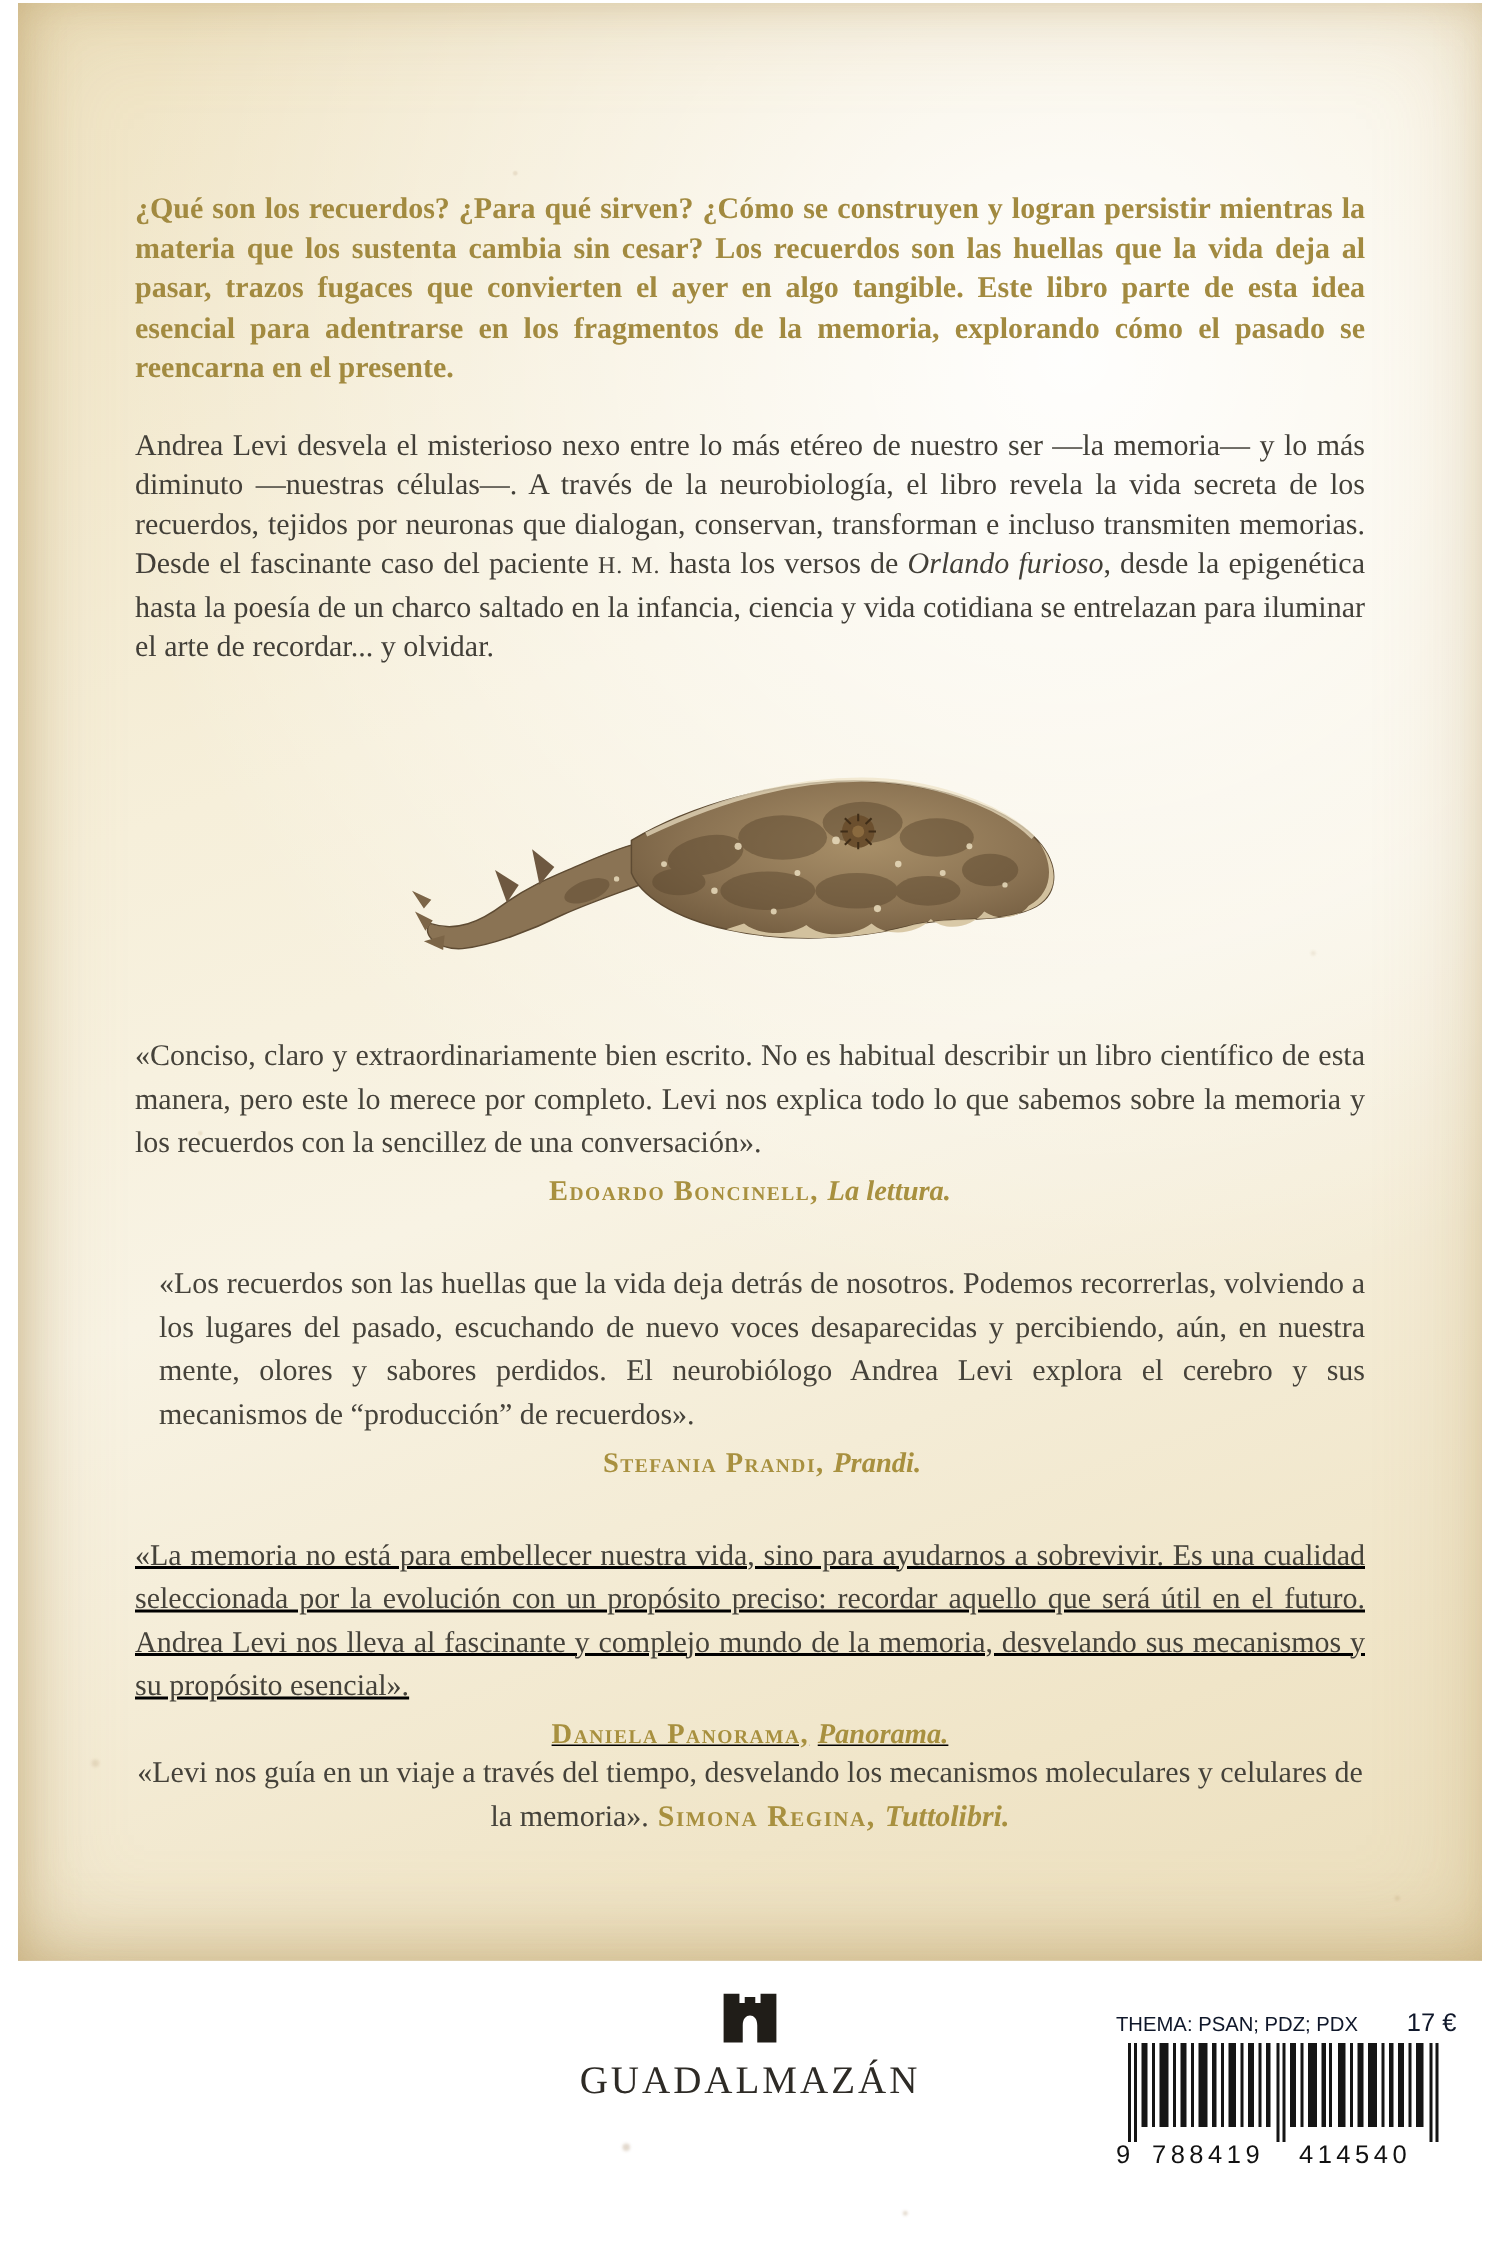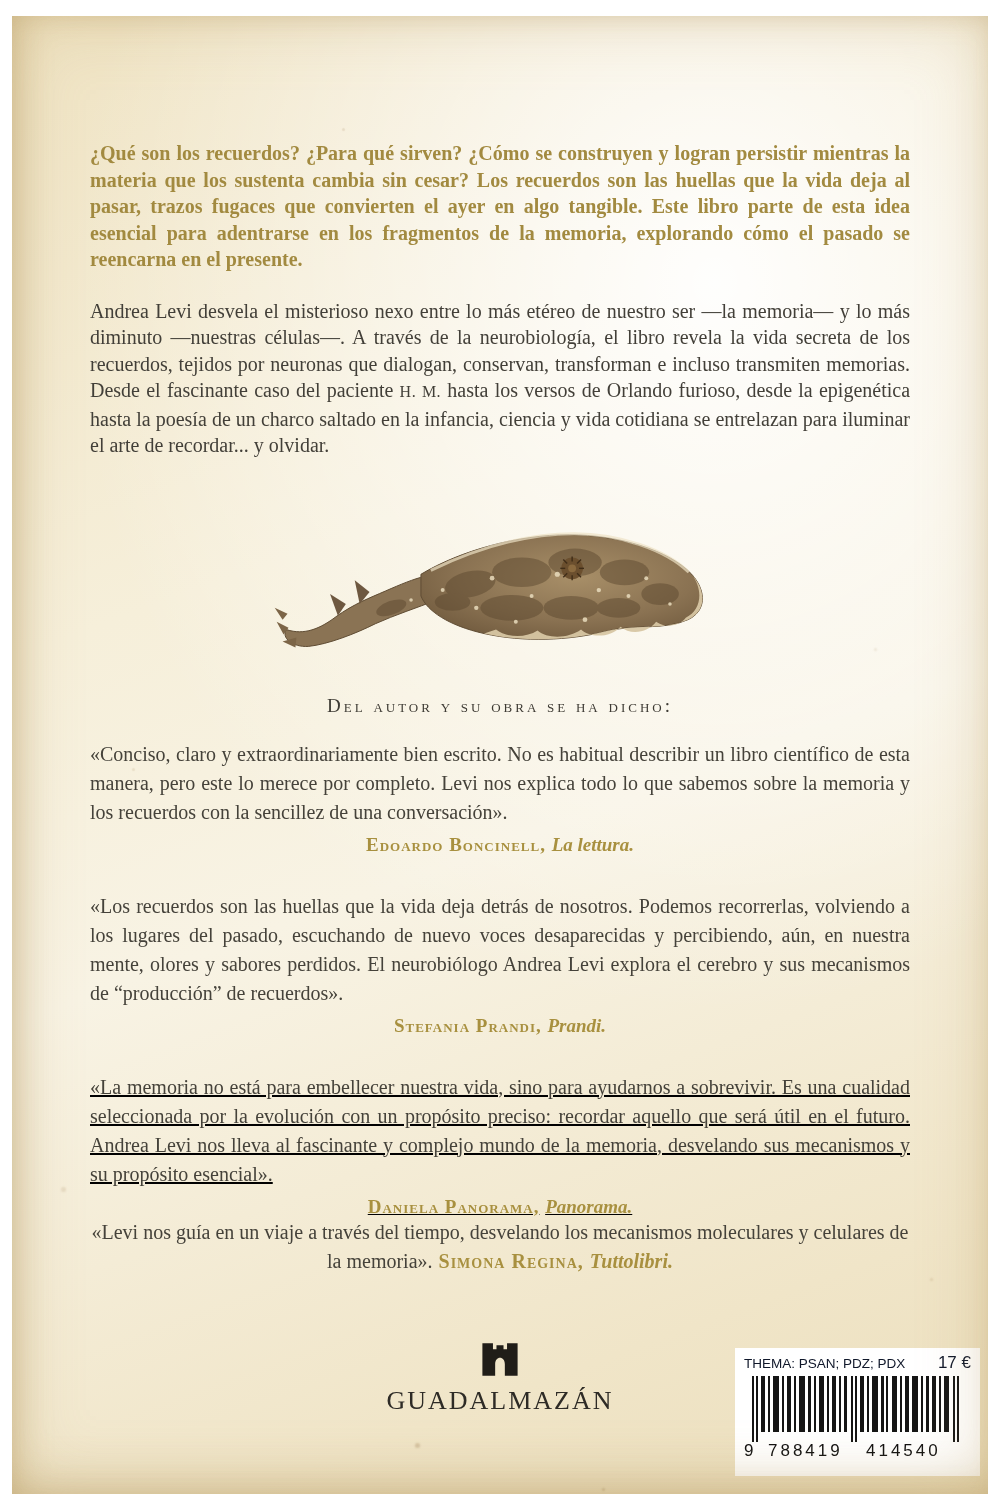--- a/index.html
+++ b/index.html
@@ -4,21 +4,21 @@
 <style>
   html,body{margin:0;padding:0;}
   body{
     width:1000px;height:1500px;
     background:#ffffff;
     font-family:"Liberation Serif", serif;
     position:relative;
     overflow:hidden;
   }
   .cover{
-    position:absolute;left:12px;top:16px;width:976px;height:1478px;
+    position:absolute;left:12px;top:2px;width:976px;height:1305px;
     background:
       radial-gradient(120% 90% at 72% 18%, rgba(255,255,255,.95) 0%, rgba(255,255,255,0) 55%),
       linear-gradient(160deg,#efe3c3 0%,#f6efda 35%,#f8f3e4 55%,#f0e5c8 85%,#ebdebc 100%);
   }
   .cover::after{
     content:"";position:absolute;inset:0;pointer-events:none;
     box-shadow:
       inset 0 0 70px rgba(190,160,100,.30),
       inset 14px 0 38px -14px rgba(170,140,80,.38),
       inset 0 -26px 48px -18px rgba(175,145,85,.30),
@@ -39,21 +39,21 @@
   p{margin:0;}
   .intro{
     font-size:20px;line-height:26.5px;font-weight:700;
     color:#a28a40;text-align:justify;
   }
   .desc{
     margin-top:25px;font-size:20px;line-height:26.5px;
     color:#423f38;text-align:justify;
   }
   .sc{font-size:0.8em;letter-spacing:.5px;}
-  .it{}
+  .it{font-style:italic;}
   .slug-wrap{margin:54px auto 0;width:470px;height:168px;text-align:center;}
   .said-heading{
     margin:14px 0 0;text-align:center;font-weight:400;
     font-variant:small-caps;font-size:19px;letter-spacing:3px;color:#3e3b34;
   }
   .quote{margin:23px 0 0;}
   .quote-block-2,.quote-block-3{margin-top:36px;}
   .qtext{font-size:20px;line-height:29px;color:#45423a;text-align:justify;}
   .attr{margin-top:7px;text-align:center;font-size:19px;}
   .attr-name{font-variant:small-caps;font-weight:700;color:#a8903f;letter-spacing:1px;text-align:right;}
@@ -148,28 +148,27 @@
             <line x1="294" y1="47" x2="298" y2="51"></line>
               <line x1="308" y1="61" x2="312" y2="65"></line>
             <line x1="312" y1="47" x2="308" y2="51"></line>
               <line x1="298" y1="61" x2="294" y2="65"></line>
           </g>
           <circle cx="303" cy="56" r="4" fill="#8a6a3f"></circle>
         </g>
       </svg>
     </div>
 
-    <h2 class="said-heading">Del autor y su obra se ha dicho:</h2>
 
     <figure class="quote quote-block-1" style="margin-left:0;margin-right:0;">
       <p class="qtext">«Conciso, claro y extraordinariamente bien escrito. No es habitual describir un libro científico de esta manera, pero este lo merece por completo. Levi nos explica todo lo que sabemos sobre la memoria y los recuerdos con la sencillez de una conversación».</p>
       <p class="attr"><span class="attr-name">Edoardo Boncinell,</span><span class="attr-pub">La lettura.</span></p>
     </figure>
 
-    <figure class="quote quote-block-2" style="margin-left:0;margin-right:0;">
+    <figure class="quote quote-block-2" style="margin-left:16px;margin-right:0;">
       <p class="qtext">«Los recuerdos son las huellas que la vida deja detrás de nosotros. Podemos recorrerlas, volviendo a los lugares del pasado, escuchando de nuevo voces desaparecidas y percibiendo, aún, en nuestra mente, olores y sabores perdidos. El neurobiólogo Andrea Levi explora el cerebro y sus mecanismos de “producción” de recuerdos».</p>
       <p class="attr"><span class="attr-name">Stefania Prandi,</span><span class="attr-pub">Prandi.</span></p>
     </figure>
 
     <figure class="quote quote-block-3" style="margin-left:0;margin-right:0;text-decoration:underline;">
       <p class="qtext">«La memoria no está para embellecer nuestra vida, sino para ayudarnos a sobrevivir. Es una cualidad seleccionada por la evolución con un propósito preciso: recordar aquello que será útil en el futuro. Andrea Levi nos lleva al fascinante y complejo mundo de la memoria, desvelando sus mecanismos y su propósito esencial».</p>
       <p class="attr"><span class="attr-name">Daniela Panorama,</span><span class="attr-pub">Panorama.</span></p>
     </figure>
 
     <p class="qtext q4"><span>«Levi nos guía en un viaje a través del tiempo, desvelando los mecanismos moleculares y celulares de la memoria».</span><span class="attr-name">Simona Regina,</span><span class="attr-pub">Tuttolibri.</span></p>

